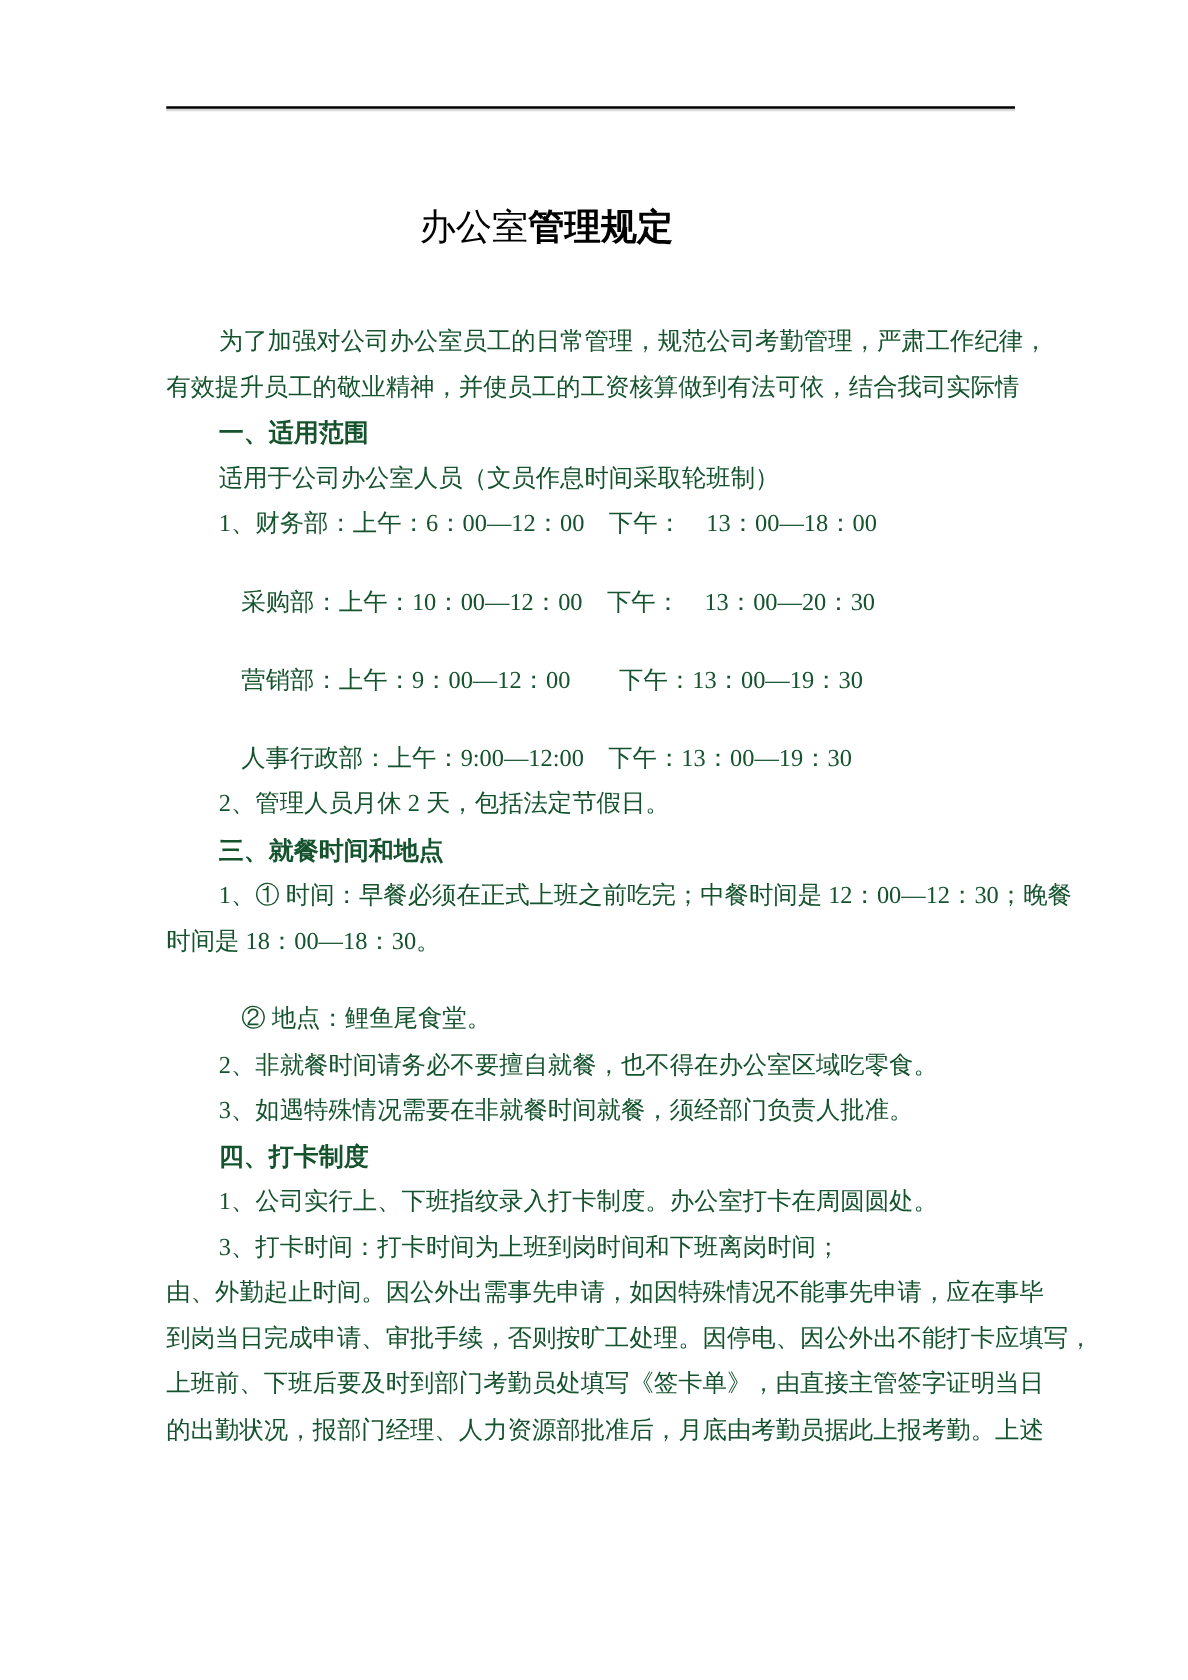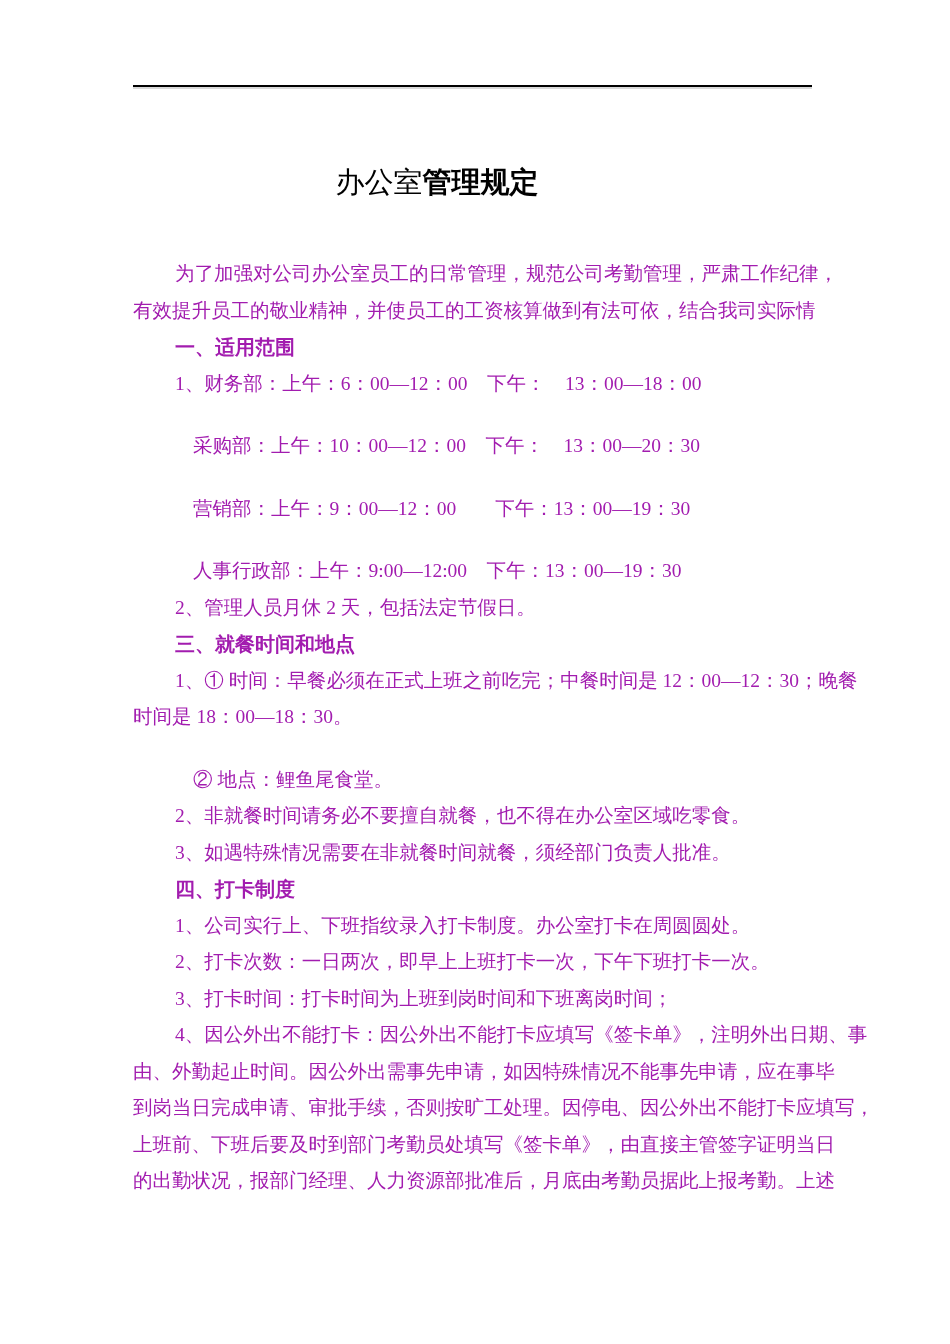--- a/index.html
+++ b/index.html
@@ -47,21 +47,21 @@
     top: 256px;
     left: 133px;
     width: 690px;
   }
   .line {
     font-family: "Liberation Serif", "DejaVu Serif", serif;
     font-size: 19.5px;
     line-height: 36.5px;
     height: 36.5px;
     white-space: pre;
-    color: #a21caf;
+    color: #14532d;
   }
   .line.heading {
     font-family: Liberation Sans, sans-serif;
     font-weight: bold;
     font-size: 20px;
   }
   .line.ind-0 { padding-left: 0; }
   .line.ind-2 { padding-left: 42px; }
   .line.ind-3 { padding-left: 60px; margin-top: 26px; }
 </style>
@@ -70,34 +70,33 @@
 
 <div class="page">
   <div class="header-rule"></div>
 
   <div class="doc-title"><span class="t-regular">办公室</span><span class="t-bold">管理规定</span></div>
 
   <div class="doc-body">
       <div class="line body ind-2">为了加强对公司办公室员工的日常管理，规范公司考勤管理，严肃工作纪律，</div>
       <div class="line body ind-0">有效提升员工的敬业精神，并使员工的工资核算做到有法可依，结合我司实际情</div>
       <div class="line heading ind-2">一、适用范围</div>
+      <div class="line body ind-2">适用于公司办公室人员（文员作息时间采取轮班制）</div>
       <div class="line body ind-2">1、财务部：上午：6：00—12：00　下午：　13：00—18：00</div>
       <div class="line body ind-3">采购部：上午：10：00—12：00　下午：　13：00—20：30</div>
       <div class="line body ind-3">营销部：上午：9：00—12：00　　下午：13：00—19：30</div>
       <div class="line body ind-3">人事行政部：上午：9:00—12:00　下午：13：00—19：30</div>
       <div class="line body ind-2">2、管理人员月休 2 天，包括法定节假日。</div>
       <div class="line heading ind-2">三、就餐时间和地点</div>
       <div class="line body ind-2">1、① 时间：早餐必须在正式上班之前吃完；中餐时间是 12：00—12：30；晚餐</div>
       <div class="line body ind-0">时间是 18：00—18：30。</div>
       <div class="line body ind-3">② 地点：鲤鱼尾食堂。</div>
       <div class="line body ind-2">2、非就餐时间请务必不要擅自就餐，也不得在办公室区域吃零食。</div>
       <div class="line body ind-2">3、如遇特殊情况需要在非就餐时间就餐，须经部门负责人批准。</div>
       <div class="line heading ind-2">四、打卡制度</div>
       <div class="line body ind-2">1、公司实行上、下班指纹录入打卡制度。办公室打卡在周圆圆处。</div>
-      <div class="line body ind-2">2、打卡次数：一日两次，即早上上班打卡一次，下午下班打卡一次。</div>
       <div class="line body ind-2">3、打卡时间：打卡时间为上班到岗时间和下班离岗时间；</div>
-      <div class="line body ind-2">4、因公外出不能打卡：因公外出不能打卡应填写《签卡单》，注明外出日期、事</div>
       <div class="line body ind-0">由、外勤起止时间。因公外出需事先申请，如因特殊情况不能事先申请，应在事毕</div>
       <div class="line body ind-0">到岗当日完成申请、审批手续，否则按旷工处理。因停电、因公外出不能打卡应填写，</div>
       <div class="line body ind-0">上班前、下班后要及时到部门考勤员处填写《签卡单》，由直接主管签字证明当日</div>
       <div class="line body ind-0">的出勤状况，报部门经理、人力资源部批准后，月底由考勤员据此上报考勤。上述</div>
     </div>
 </div>
 
 </body></html>

